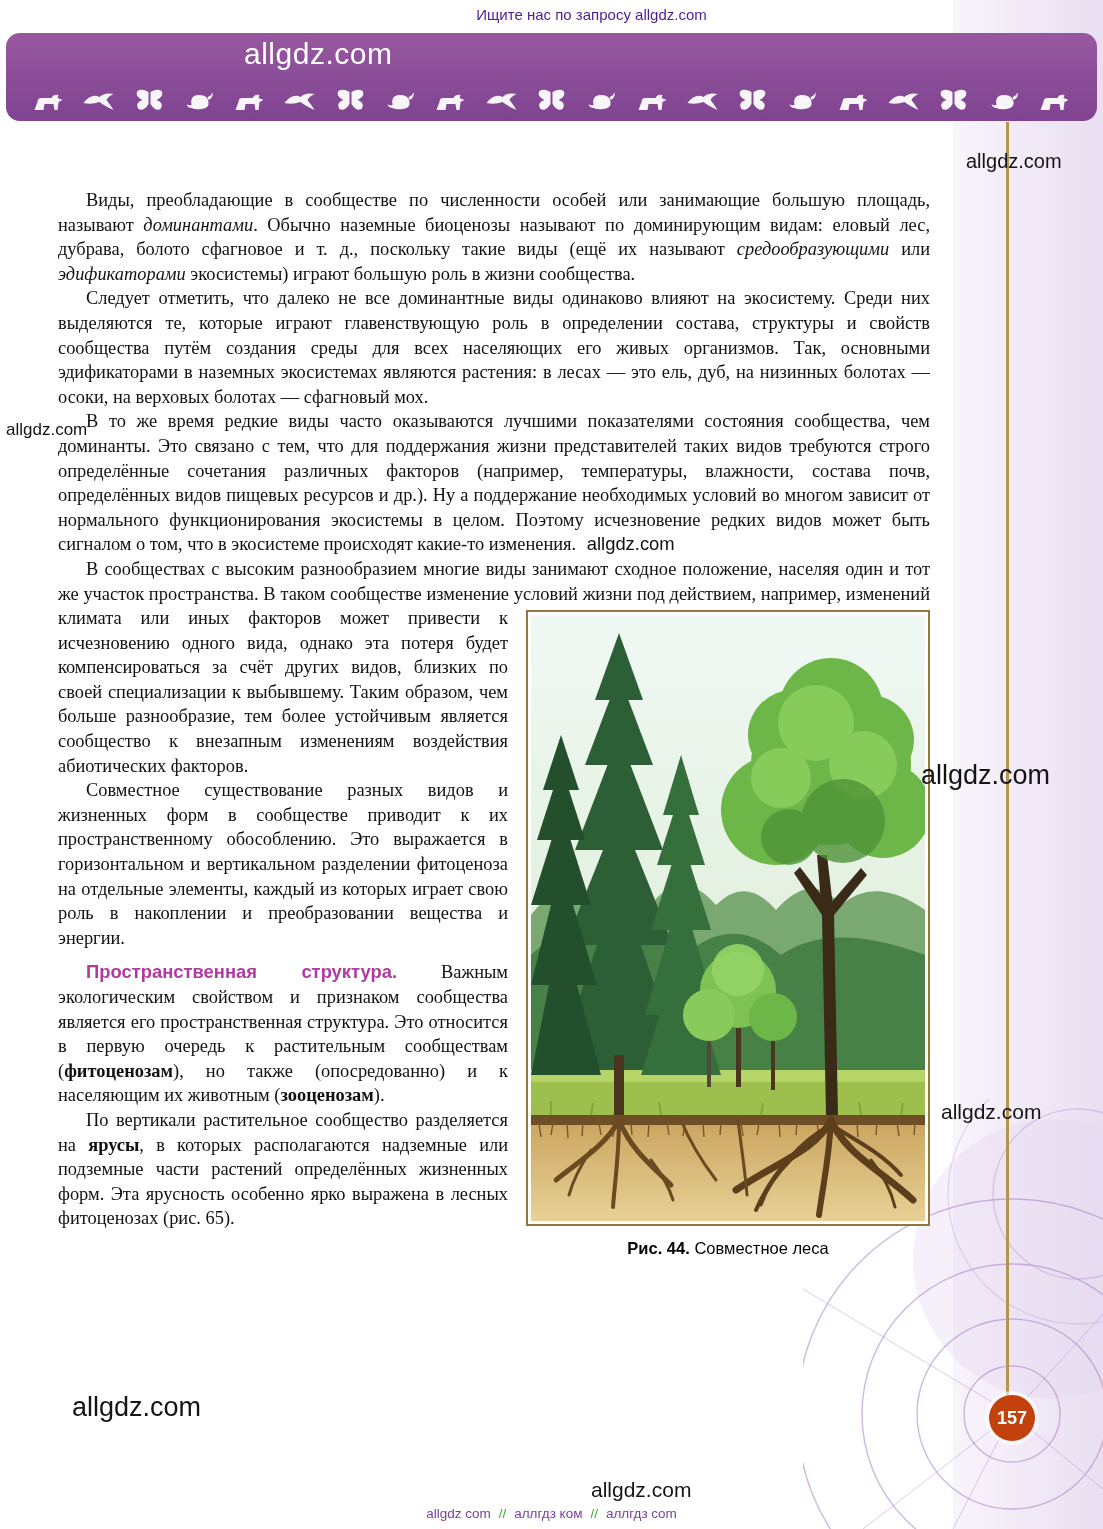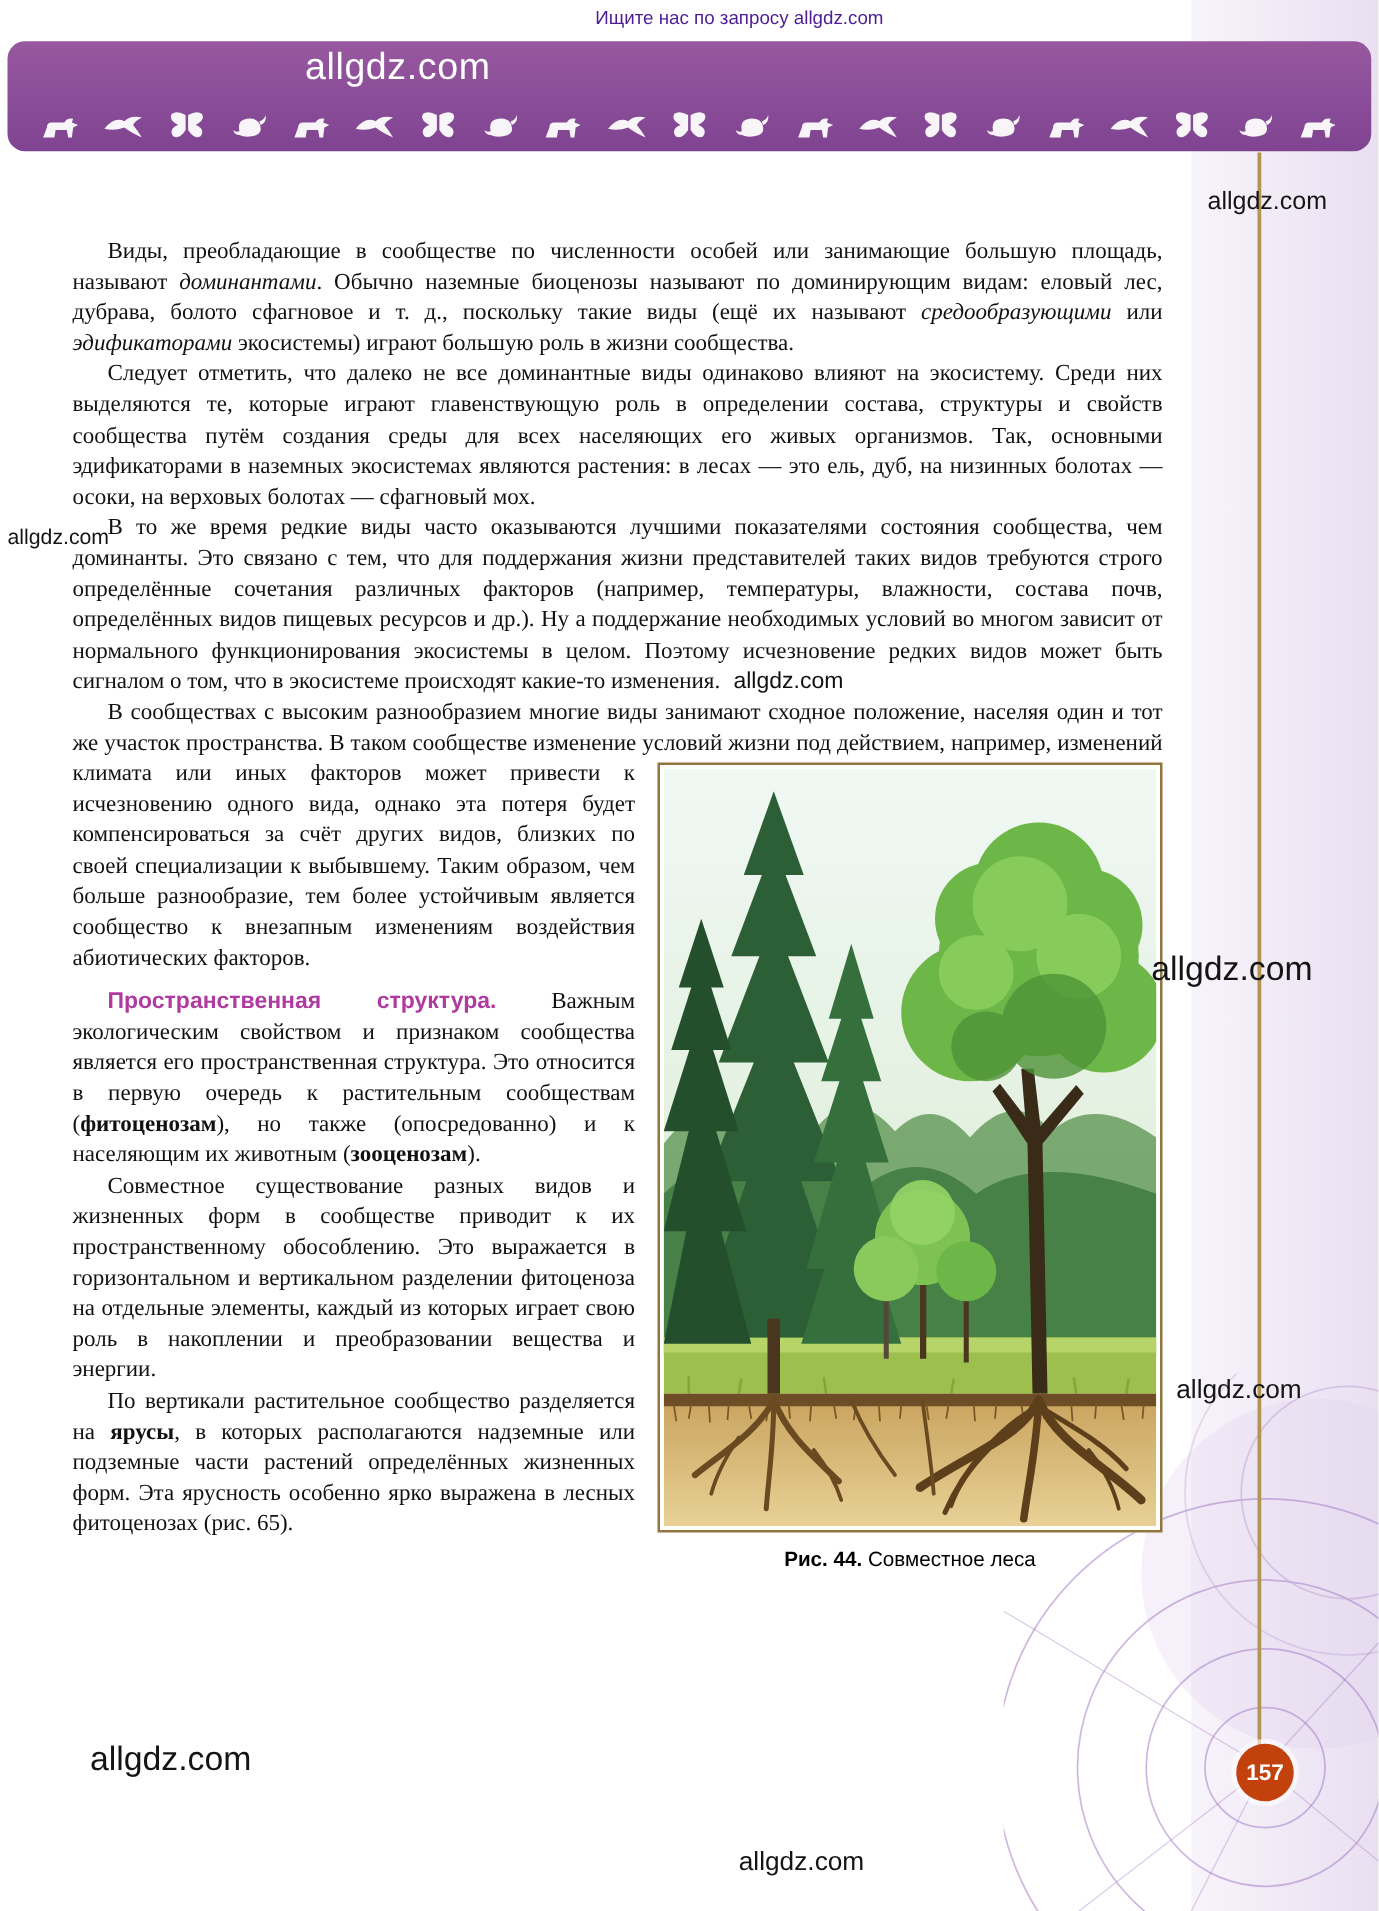--- a/index.html
+++ b/index.html
@@ -290,24 +290,25 @@
         <path d="M60 535 C 50 550 42 565 38 580" stroke-width="3"></path>
         <path d="M120 545 C 130 558 138 572 142 585" stroke-width="3"></path>
         <path d="M150 505 C 160 530 172 548 185 565" stroke-width="3"></path>
         <path d="M207 505 C 210 530 214 555 216 580" stroke-width="3"></path>
       </g>
     </svg>
           </span>
           <span class="caption"><b>Рис. 44.</b> <span>Совместное леса</span></span>
         </span><span>иных факторов может привести к исчезновению одного вида, однако эта потеря будет компенсироваться за счёт других видов, близких по своей специализации к выбывшему. Таким образом, чем больше разнообразие, тем более устойчивым является сообщество к внезапным изменениям воздействия абиотических факторов.</span></p>
 
+    <p class="para">Совместное существование разных видов и жизненных форм в сообществе приводит к их пространственному обособлению. Это выражается в горизонтальном и вертикальном разделении фитоценоза на отдельные элементы, каждый из которых играет свою роль в накоплении и преобразовании вещества и энергии.</p>
+
     <p class="para section-para"><b class="section-heading">Пространственная структура.</b><span> Важным экологическим свойством и признаком сообщества является его пространственная структура. Это относится в первую очередь к растительным сообществам (</span><b>фитоценозам</b><span>), но также (опосредованно) и к населяющим их животным (</span><b>зооценозам</b><span>).</span></p>
 
-    <p class="para">Совместное существование разных видов и жизненных форм в сообществе приводит к их пространственному обособлению. Это выражается в горизонтальном и вертикальном разделении фитоценоза на отдельные элементы, каждый из которых играет свою роль в накоплении и преобразовании вещества и энергии.</p>
-
     <p class="para"><span>По вертикали растительное сообщество разделяется на </span><b>ярусы</b><span>, в которых располагаются надземные или подземные части растений определённых жизненных форм. Эта ярусность особенно ярко выражена в лесных фитоценозах (рис. 65).</span></p>
 
   </main>
 
   <div class="page-num">157</div>
 
+  <div class="footer"><span>allgdz com</span><span class="sep">//</span><span>аллгдз ком</span><span class="sep">//</span><span>аллгдз com</span></div>
 
 </div>
 
 </body></html>

